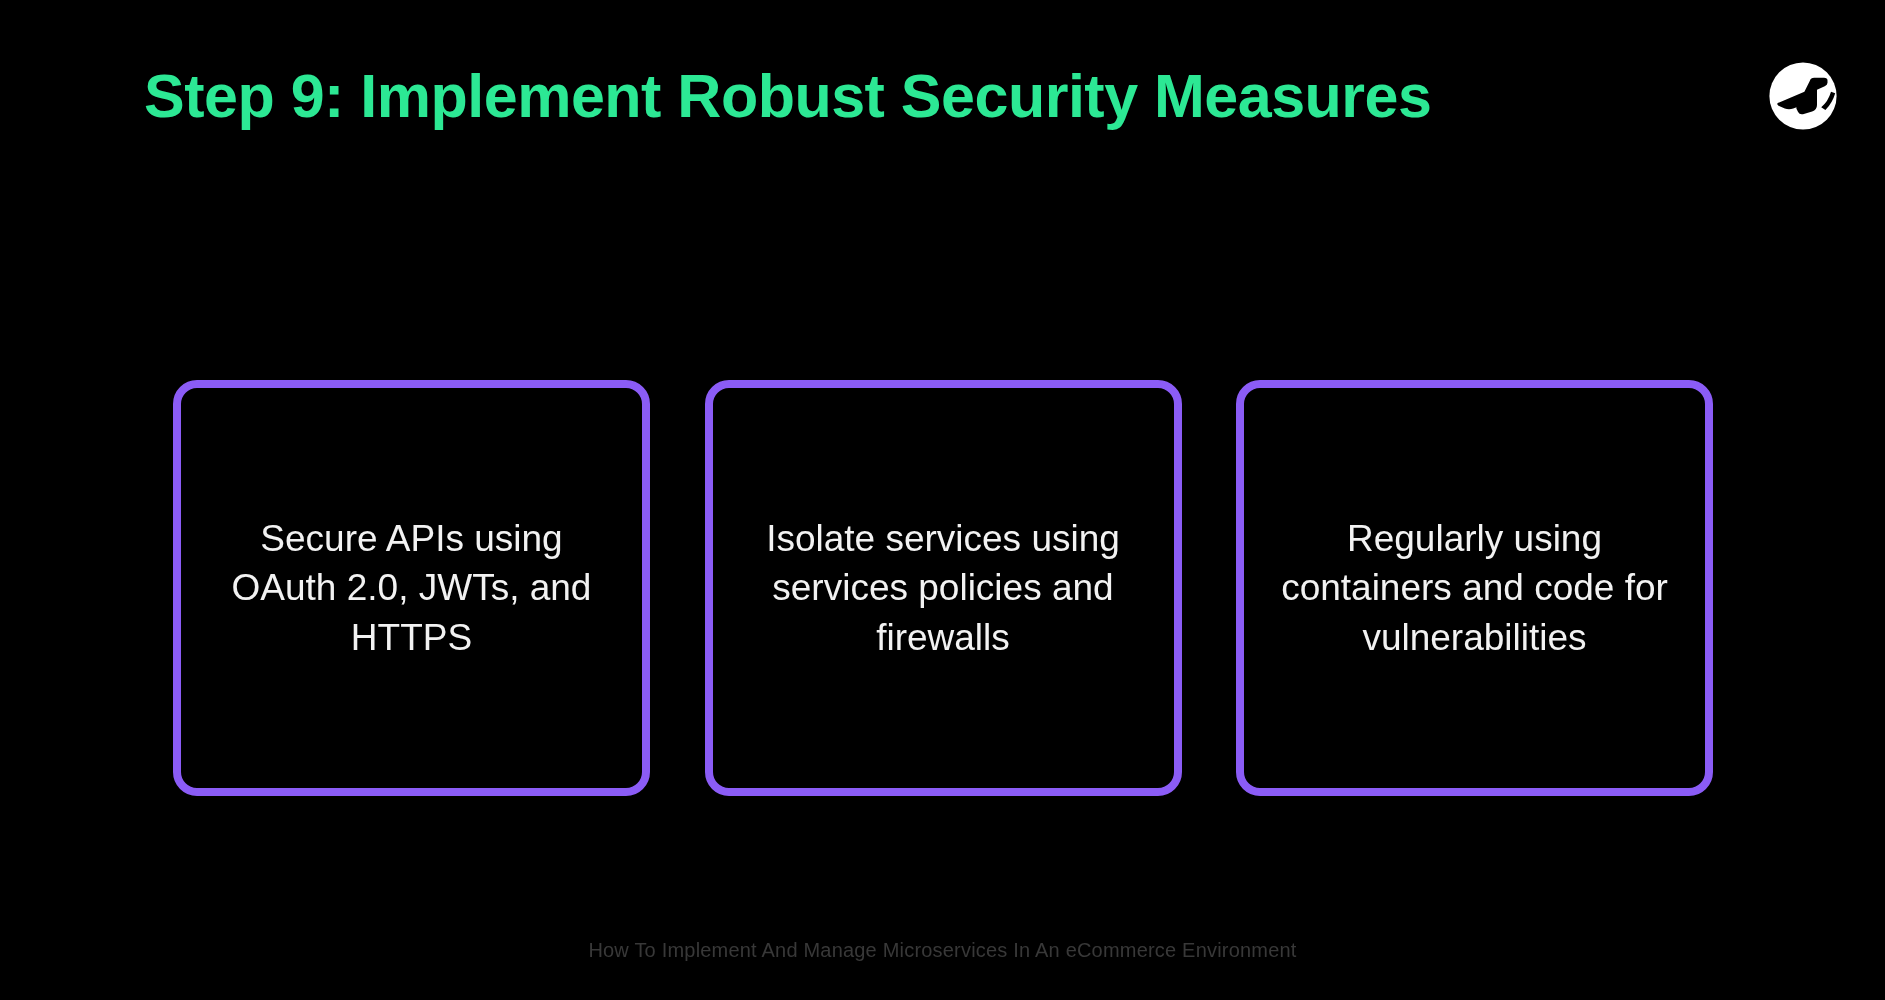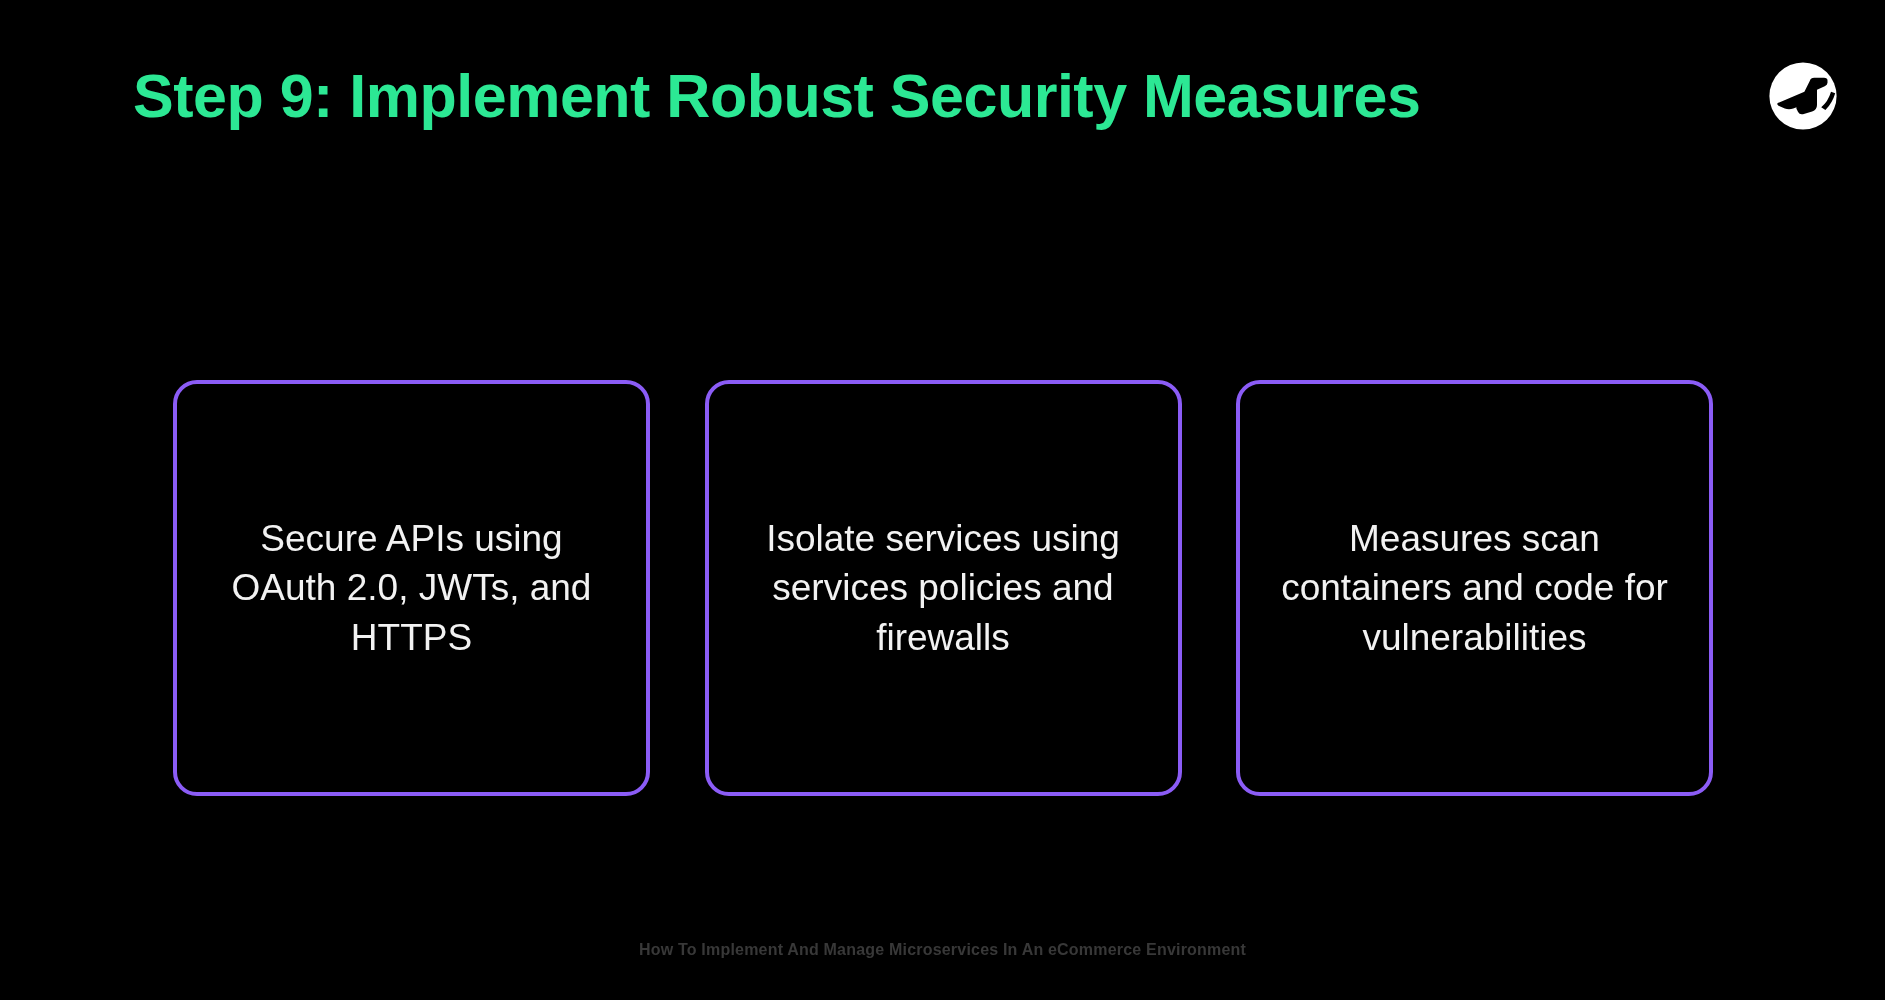--- a/index.html
+++ b/index.html
@@ -35,21 +35,21 @@
   }
 
   .slide-title {
     font-family: "Liberation Sans", sans-serif;
     font-size: 61px;
     font-weight: bold;
     letter-spacing: -0.5px;
     color: #2CE894;
     line-height: 1;
     white-space: nowrap;
-    margin: 0;
+    margin: 11px;
   }
 
   .brand-logo {
     width: 70px;
     height: 70px;
     flex: 0 0 70px;
     display: block;
     margin-right: 2px;
   }
 
@@ -63,21 +63,21 @@
     display: flex;
     justify-content: space-between;
     align-items: stretch;
   }
 
   .card {
     position: relative;
     width: 477px;
     flex: 0 0 477px;
     box-sizing: border-box;
-    border: 4px solid #8b5cf6;
+    border: 8px solid #8b5cf6;
     border-radius: 24px;
     background: #000000;
     display: flex;
     align-items: center;
     justify-content: center;
     padding: 24px 34px;
   }
 
   .card-text {
     font-family: "Liberation Sans", sans-serif;
@@ -97,22 +97,22 @@
     right: 0;
     top: 930px;
     height: 40px;
     display: flex;
     align-items: center;
     justify-content: center;
   }
 
   .footer-text {
     font-family: "Liberation Sans", sans-serif;
-    font-size: 16px;
-    font-weight: bold;
+    font-size: 20px;
+    font-weight: normal;
     letter-spacing: 0.2px;
     color: #383838;
     white-space: nowrap;
   }
 </style>
 </head>
 <body>
 
 <div class="slide">
 
@@ -133,21 +133,21 @@
 
     <div class="card">
       <div class="card-text">Secure APIs using OAuth 2.0, JWTs, and HTTPS</div>
     </div>
 
     <div class="card">
       <div class="card-text">Isolate services using services policies and firewalls</div>
     </div>
 
     <div class="card">
-      <div class="card-text">Measures scan containers and code for vulnerabilities</div>
+      <div class="card-text">Regularly using containers and code for vulnerabilities</div>
     </div>
 
   </div>
 
   <div class="footer">
     <div class="footer-text">How To Implement And Manage Microservices In An eCommerce Environment</div>
   </div>
 
 </div>
 

